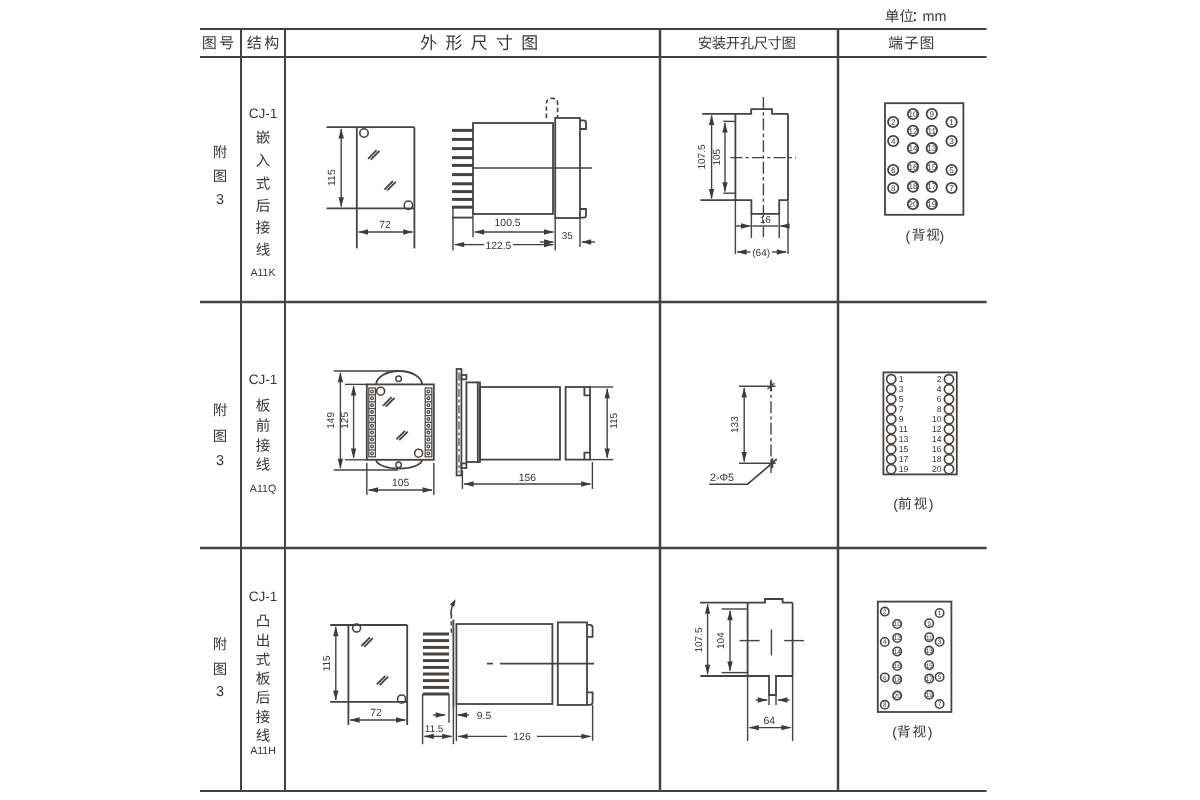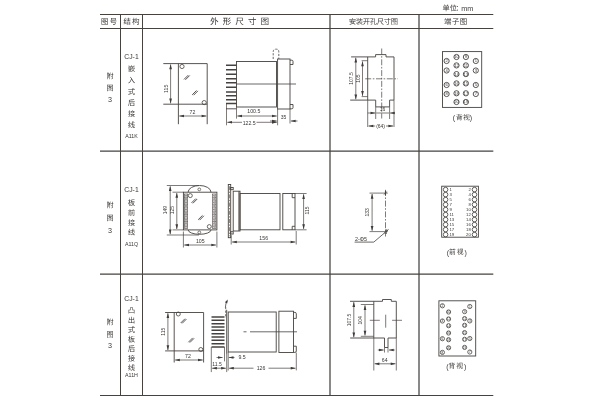--- a/index.html
+++ b/index.html
@@ -1,16 +1,16 @@
 <!DOCTYPE html>
 <html><head>
 <meta charset="utf-8">
 <style>
   html,body{margin:0;padding:0;background:#fff;}
-  #page{position:relative;width:600px;height:400px;background:#ffffff;overflow:hidden;border-radius:29px;}
+  #page{position:relative;width:600px;height:400px;background:#ffffff;overflow:hidden;}
   svg{position:absolute;left:0;top:0;}
   text{font-family:"Liberation Sans",sans-serif;fill:#3a3734;}
 </style>
 </head>
 <body>
 <div id="page">
 <svg width="600" height="400" viewBox="0 0 600 400">
 <defs>
 <marker id="arr" viewBox="0 0 5.4 3.4" refX="5" refY="1.7" markerWidth="5.4" markerHeight="3.4" orient="auto-start-reverse" markerUnits="userSpaceOnUse">
           <path d="M5.3,1.7 L0.3,0.35 L0.3,3.05 z" fill="#3f3b38"></path>

